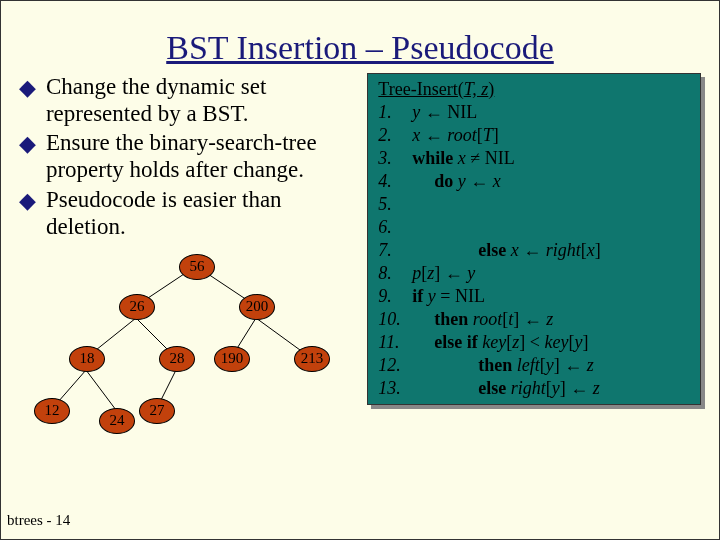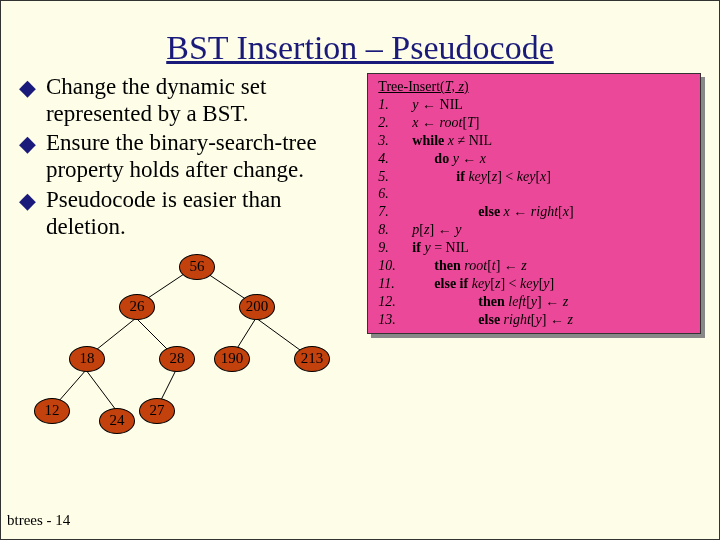--- a/index.html
+++ b/index.html
@@ -40,25 +40,25 @@
     margin-bottom: 2px;
     line-height: 1.18;
   }
   .bullet .dot {
     color: #1a1a7a;
     font-size: 22px;
     margin-right: 10px;
     margin-top: 2px;
   }
   .codebox {
-    background: #ec4899;
+    background: #0f766e;
     border: 1px solid #333;
     box-shadow: 4px 4px 0 #888;
     padding: 4px 10px 4px 10px;
-    font-size: 14px;
+    font-size: 18px;
     line-height: 1.28;
     color: #000;
   }
   .codebox .hd { text-decoration: underline; }
   .codebox .row { display: flex; }
   .codebox .num { width: 34px; flex-shrink: 0; font-style: italic; }
   .codebox .body { flex: 1; }
   .i0 { padding-left: 0; font-family: Liberation Serif, serif; }
   .i1 { padding-left: 22px; }
   .i2 { padding-left: 44px; }
@@ -159,21 +159,20 @@
           <div class="row">
             <div class="num">3.</div>
             <div class="body i0"><b>while</b> <i>x</i> ≠ NIL</div>
           </div>
           <div class="row">
             <div class="num">4.</div>
             <div class="body i1"><b>do</b> <i>y</i> ← <i>x</i></div>
           </div>
           <div class="row">
             <div class="num">5.</div>
-            <div class="body i2"><b>if</b> <i>key</i>[<i>z</i>] &lt; <i>key</i>[<i>x</i>]</div>
           </div>
           <div class="row">
             <div class="num">6.</div>
           </div>
           <div class="row">
             <div class="num">7.</div>
             <div class="body i3"><b>else</b> <i>x</i> ← <i>right</i>[<i>x</i>]</div>
           </div>
           <div class="row">
             <div class="num">8.</div>

